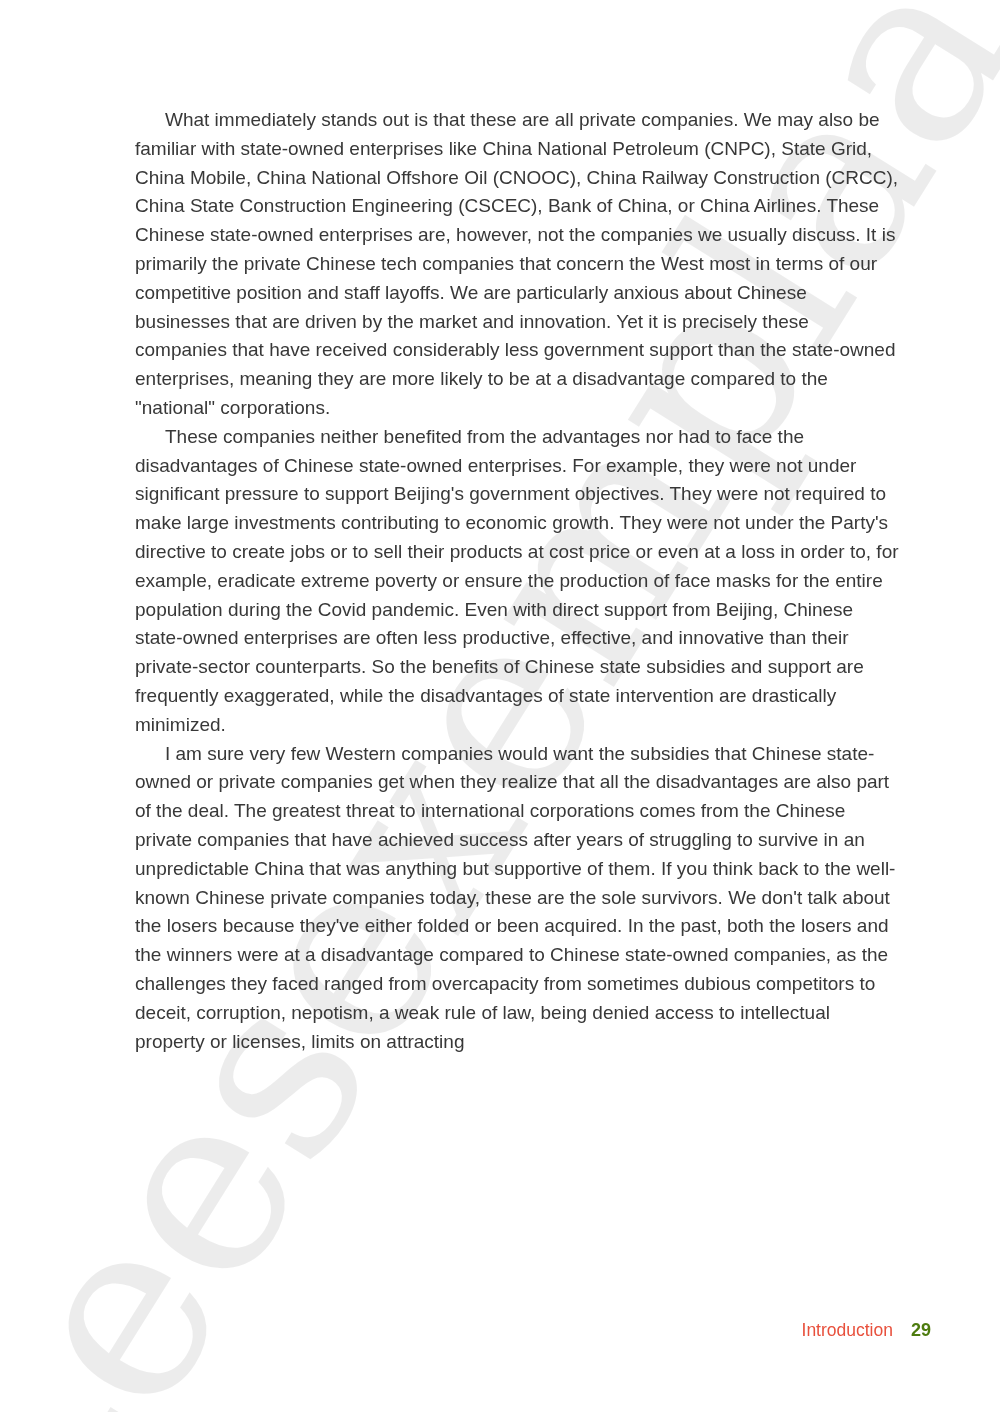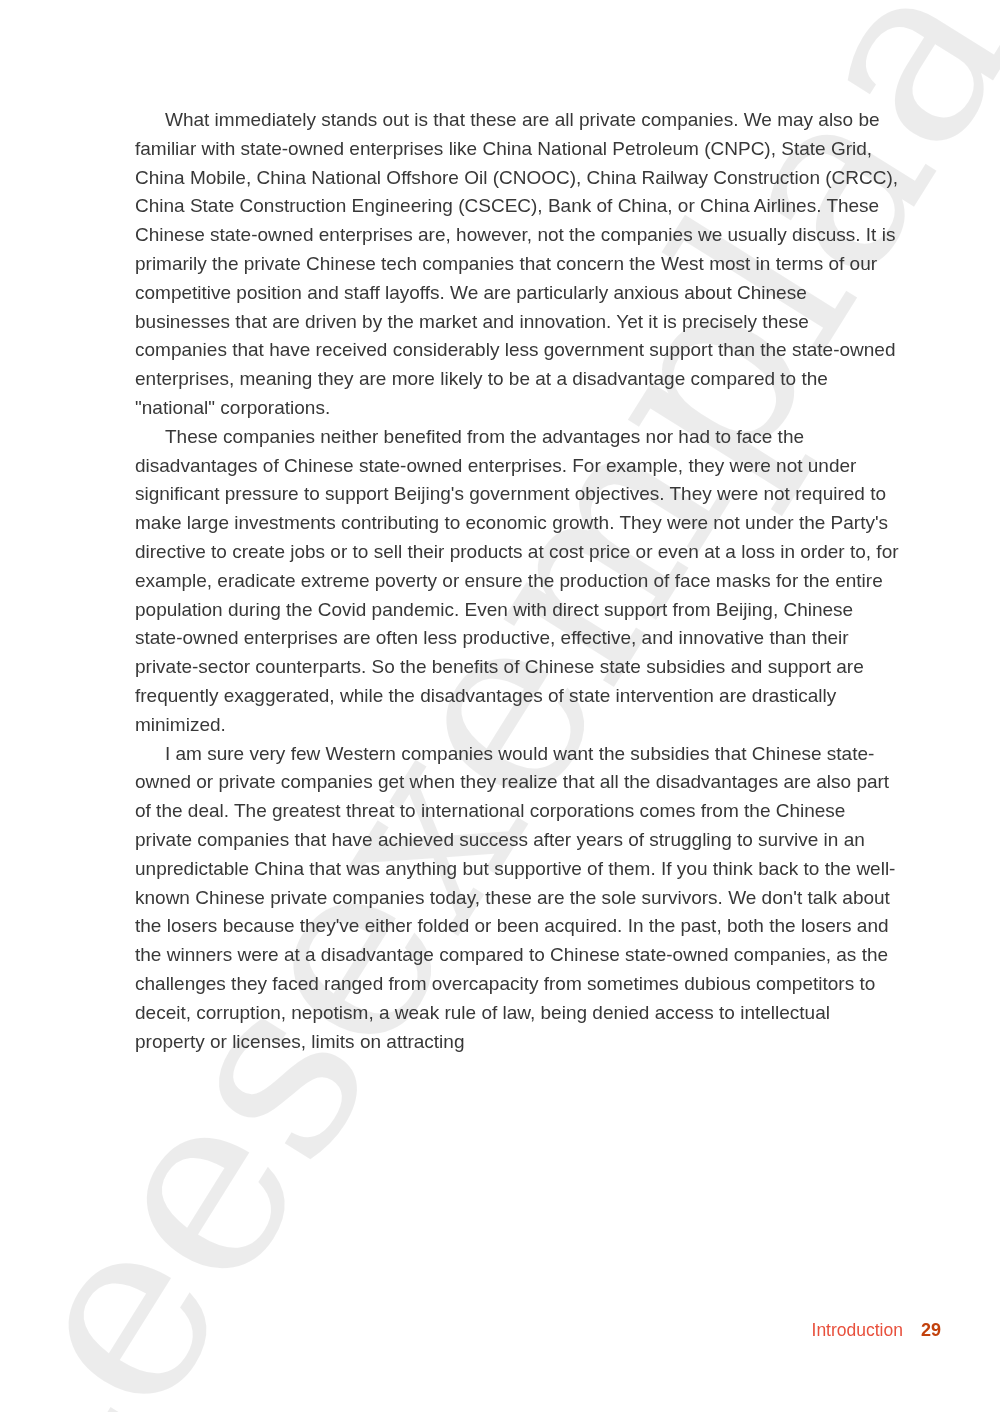--- a/index.html
+++ b/index.html
@@ -42,34 +42,34 @@
     line-height: 28.8px;
     text-align: left;
   }
   .text-block p {
     margin: 0;
     padding: 0;
     text-indent: 30px;
   }
   .footer {
     position: absolute;
-    right: 59px;
+    right: 69px;
     top: 1320px;
     z-index: 1;
     display: flex;
     align-items: baseline;
     gap: 18px;
   }
   .footer .section-label {
     color: #e8503c;
     font-size: 17.5px;
     font-weight: 400;
   }
   .footer .page-number {
-    color: #c2410c;
+    color: #4d7c0f;
     font-size: 18px;
     font-weight: 700;
   }
 </style>
 </head>
 <body>
 
 <div class="page">
 
   <div class="watermark">Leesexemplaar</div>

